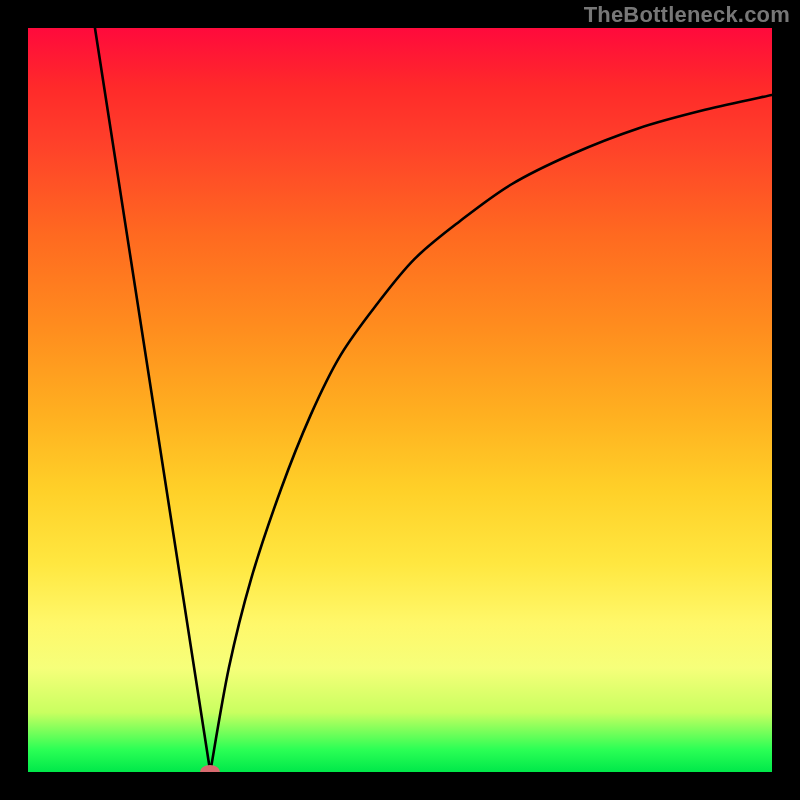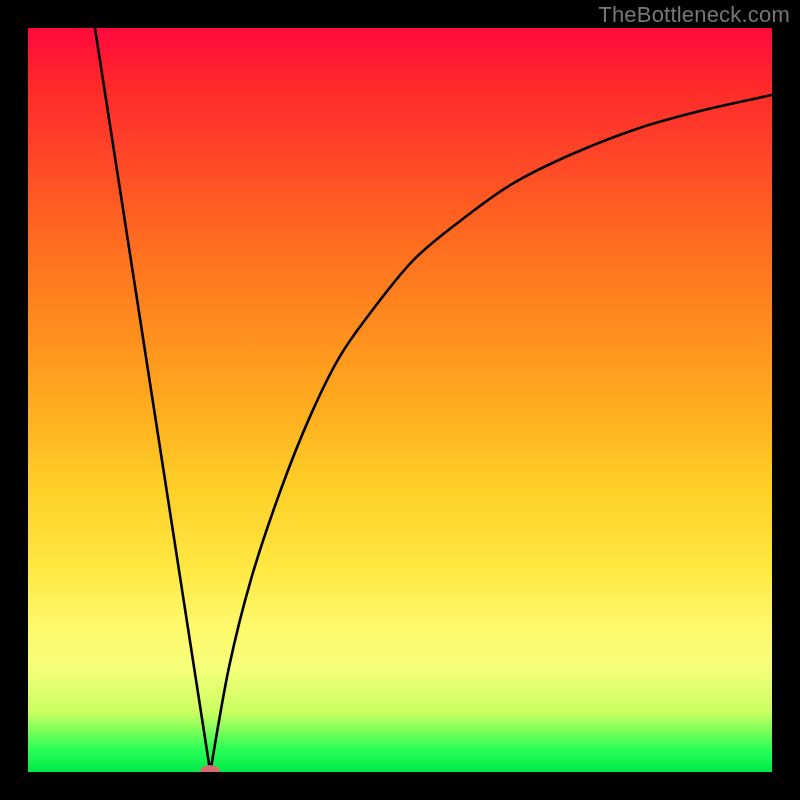--- a/index.html
+++ b/index.html
@@ -4,21 +4,21 @@
 <style>
   * { margin: 0; padding: 0; box-sizing: border-box; }
   html, body { width: 800px; height: 800px; overflow: hidden; background: #fff; }
   .wrap { position: relative; width: 800px; height: 800px; background: #000; }
   .watermark {
     position: absolute;
     top: 2px;
     right: 10px;
     font-family: Arial, Helvetica, sans-serif;
     font-size: 22px;
-    font-weight: 400;
+    font-weight: 700;
     color: #777;
     z-index: 5;
     letter-spacing: 0.2px;
   }
   .plot {
     position: absolute;
     left: 28px;
     top: 28px;
     width: 744px;
     height: 744px;

